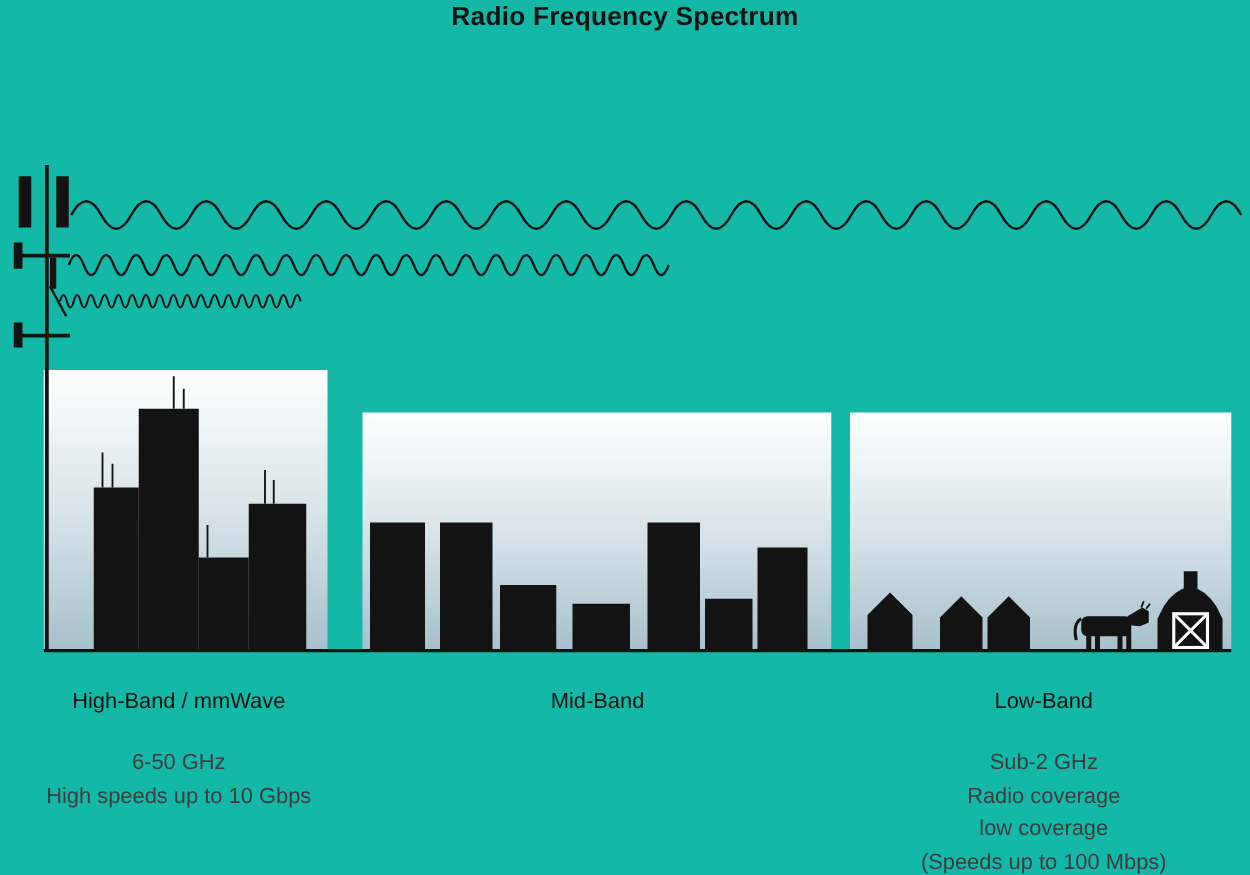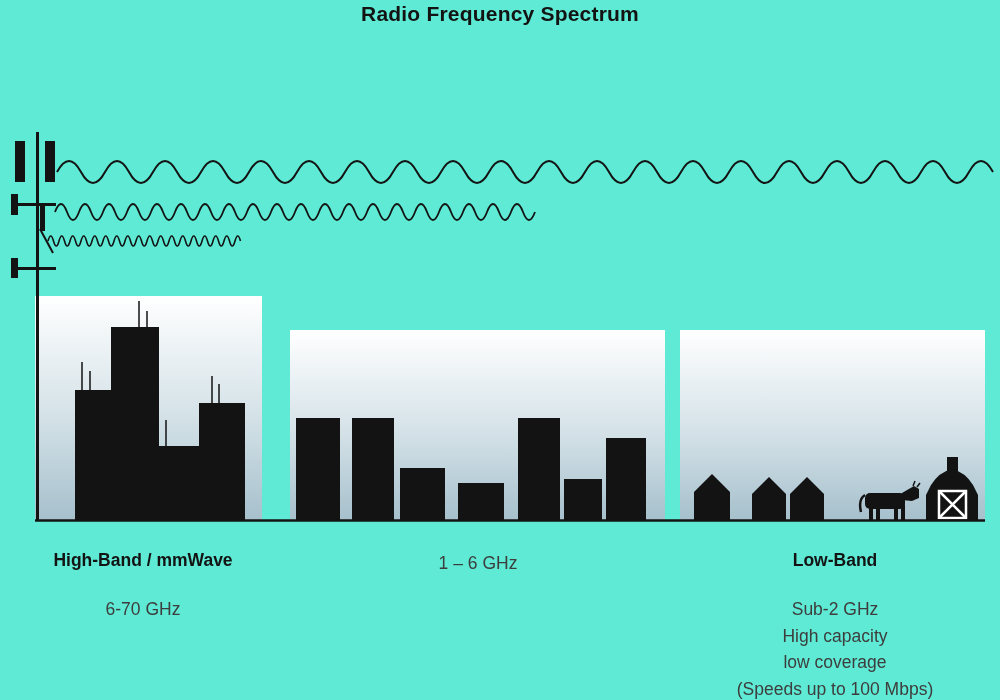--- a/index.html
+++ b/index.html
@@ -5,32 +5,32 @@
   :root{
     --ink:#131313;
     --text:#3d3d3d;
     --panel_top:#ffffff;
     --panel_mid:#d3e1e7;
     --panel_bottom:#a6c0cc;
   }
   *{margin:0;padding:0;box-sizing:border-box;}
   html,body{background:#ffffff;}
   .canvas{
-    position:relative;width:1000px;height:700px;background:#5eead4;
+    position:relative;width:1000px;height:700px;background:#14b8a6;
     font-family:"Liberation Sans",sans-serif;overflow:hidden;
   }
   .title{
     position:absolute;top:2px;left:0;width:100%;text-align:center;
     font-size:21px;font-weight:700;color:var(--ink);letter-spacing:.2px;
   }
   .diagram{position:absolute;top:0;left:0;}
   .f-ink{fill:var(--ink);}
   .s-ink{stroke:var(--ink);fill:none;}
   .band-col{position:absolute;text-align:center;top:550px;}
-  .band-name{font-size:17.5px;font-weight:700;color:var(--ink);margin-bottom:25px;}
+  .band-name{font-size:17.5px;font-weight:400;color:var(--ink);margin-bottom:25px;}
   .band-line{font-size:17.5px;line-height:26.5px;color:var(--text);}
 </style>
 </head>
 <body>
 
 <div class="canvas">
 
   <div class="title">Radio Frequency Spectrum</div>
 
   <svg class="diagram" width="1000" height="535" viewBox="0 0 1000 535">
@@ -106,28 +106,29 @@
         <rect x="939" y="491" width="27" height="27" fill="none" stroke="#ffffff" stroke-width="2.5"></rect>
         <path fill="none" stroke="#ffffff" stroke-width="2.5" d="M939 491 L966 518 M966 491 L939 518"></path>
       </g>
     </g>
 
     <line class="s-ink" stroke-width="2.5" x1="35" y1="520.5" x2="985" y2="520.5"></line>
   </svg>
 
   <div class="band-col" style="left:10px;width:266px">
     <div class="band-name">High-Band / mmWave</div>
-    <div class="band-line">6-70 GHz</div>
+    <div class="band-line">6-50 GHz</div>
+    <div class="band-line">High speeds up to 10 Gbps</div>
   </div>
 
   <div class="band-col" style="left:318px;width:320px">
-    <div class="band-line">1 – 6 GHz</div>
+    <div class="band-name">Mid-Band</div>
   </div>
 
   <div class="band-col" style="left:685px;width:300px">
     <div class="band-name">Low-Band</div>
     <div class="band-line">Sub-2 GHz</div>
-    <div class="band-line">High capacity</div>
+    <div class="band-line">Radio coverage</div>
     <div class="band-line">low coverage</div>
     <div class="band-line">(Speeds up to 100 Mbps)</div>
   </div>
 
 </div>
 
 </body></html>

